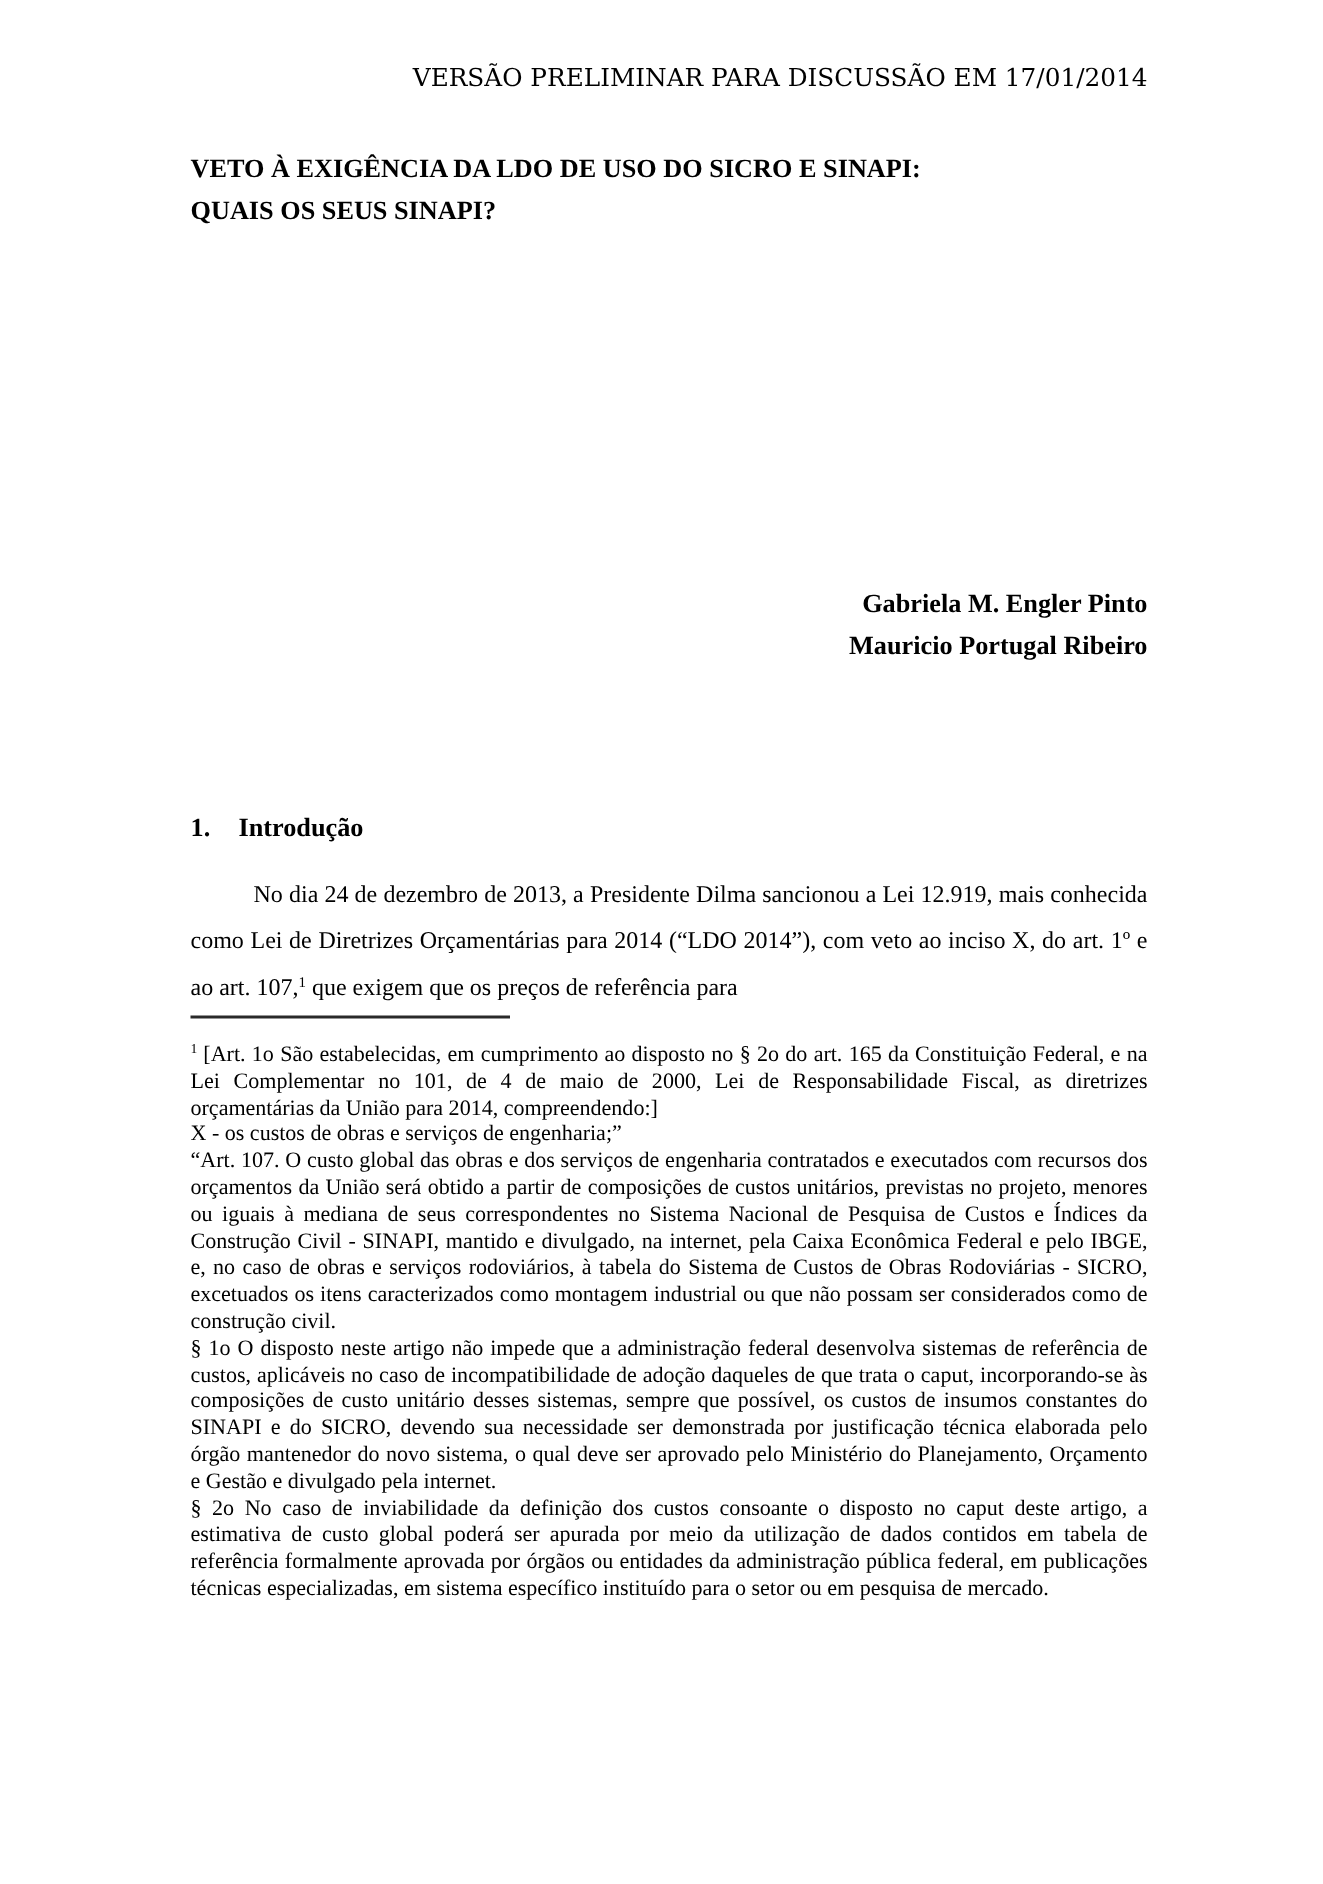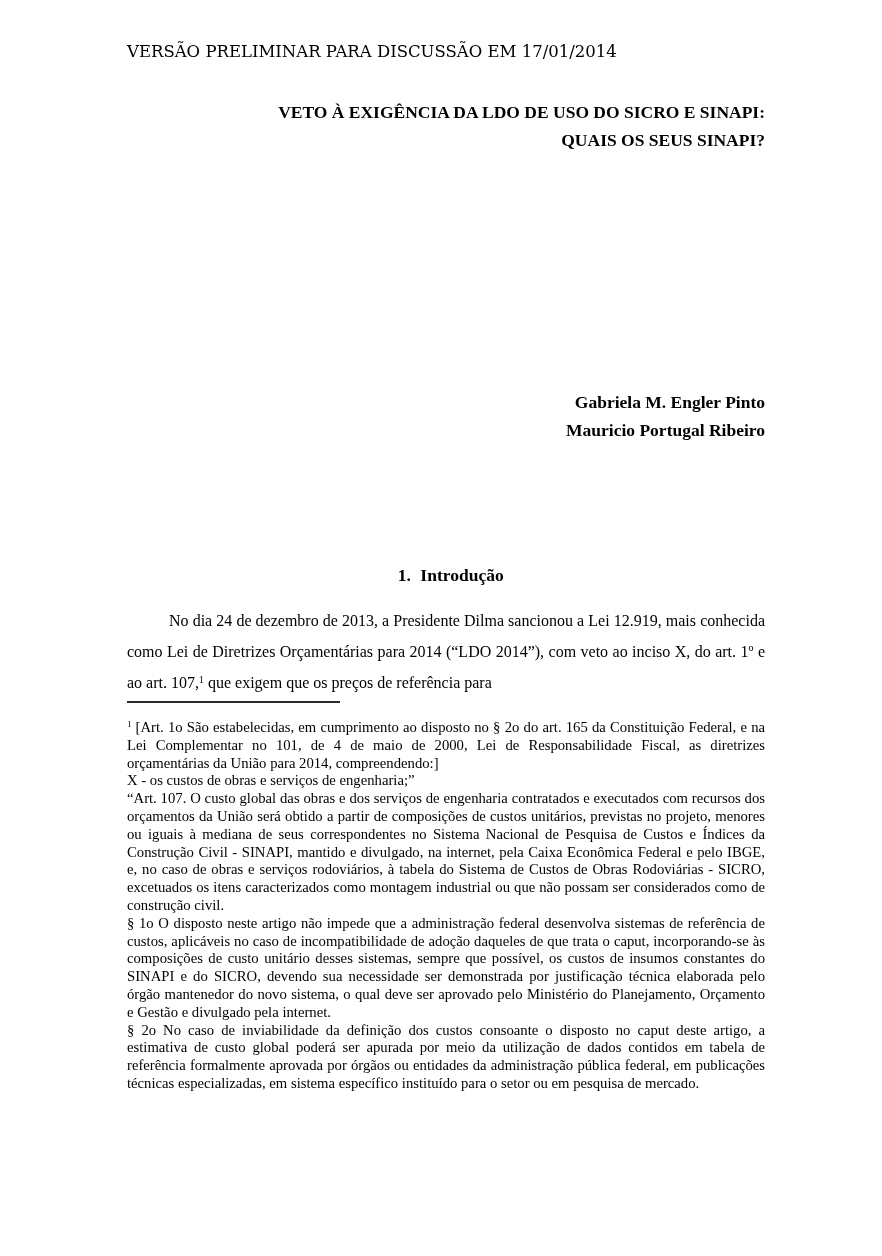--- a/index.html
+++ b/index.html
@@ -17,45 +17,45 @@
     overflow: hidden;
   }
   .content {
     position: absolute;
     left: 127px;
     top: 0;
     width: 638px;
   }
   .draft-notice {
     margin-top: 42px;
+    text-align: right;
     font-family: "DejaVu Serif", serif;
     font-size: 16.5px;
     line-height: 20px;
     white-space: nowrap;
   }
   .doc-title {
     margin: 36px 0 0 0;
-    text-align: right;
+    text-align: left;
     font-weight: bold;
     font-size: 17.5px;
     line-height: 28px;
   }
   .authors {
     margin-top: 234px;
     text-align: right;
     font-weight: bold;
     font-size: 17.5px;
     line-height: 28px;
   }
   .section-heading {
-    margin: 120px 0 0 0;
+    margin: 96px 0 0 0;
     font-size: 17.5px;
     font-weight: bold;
     line-height: 22px;
-    text-align: center;
   }
   .section-num {
     display: inline-block;
     width: 32px;
   }
   .body-par {
     margin: 19px 0 0 0;
     font-size: 16px;
     line-height: 31px;
     text-align: justify;

